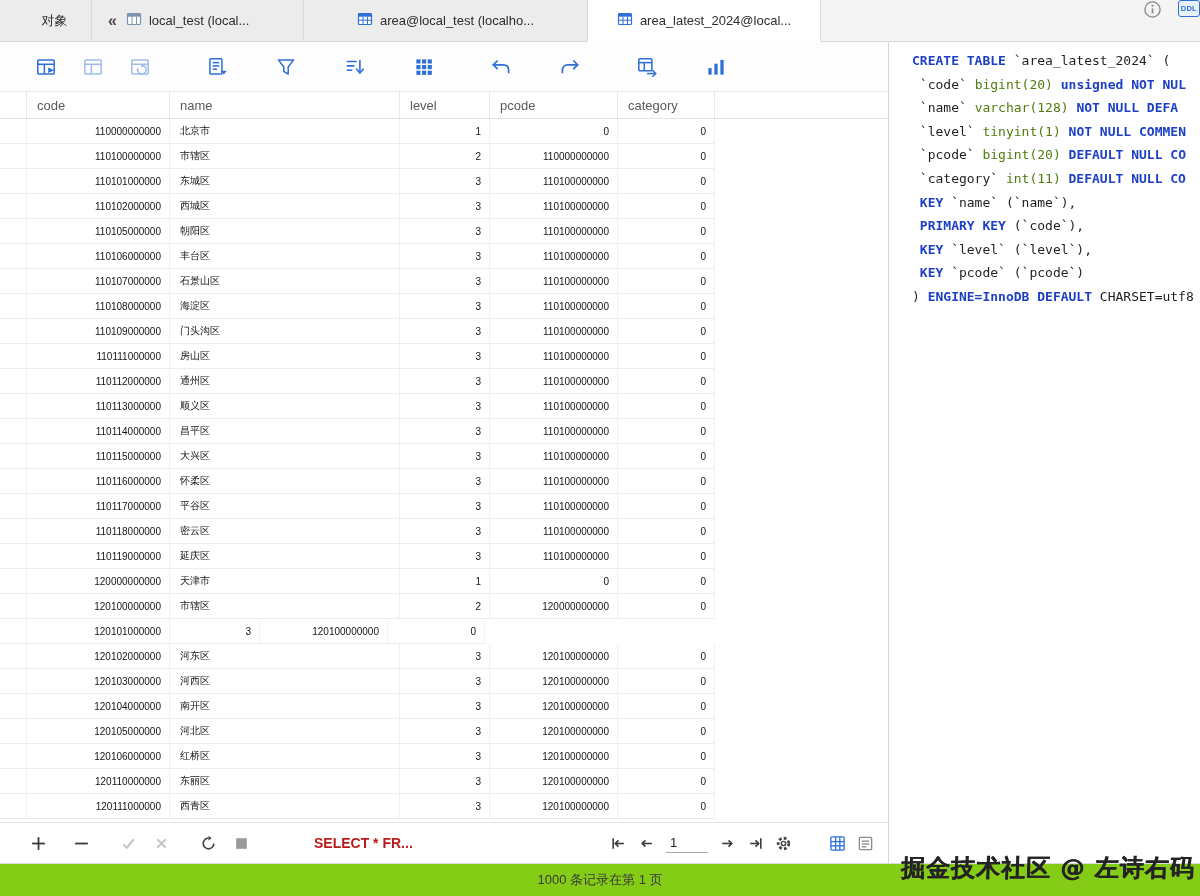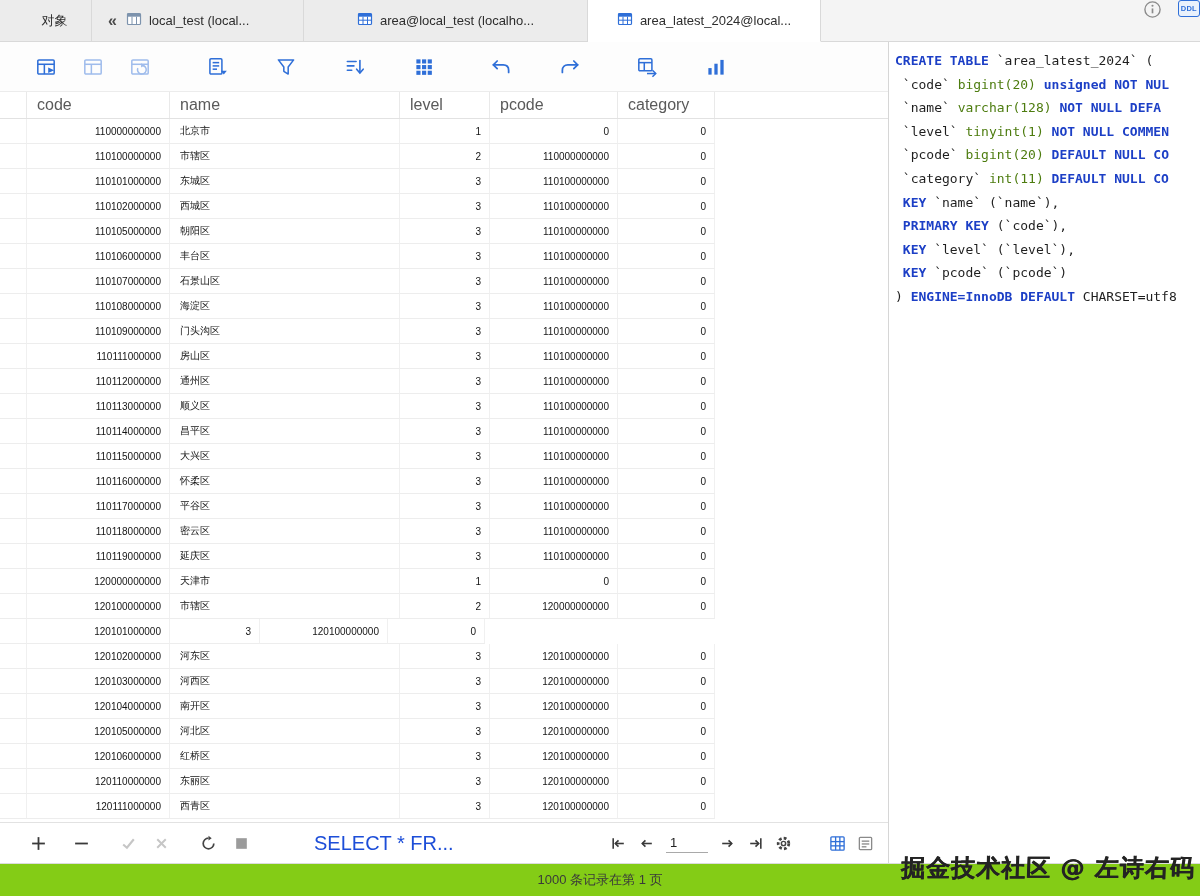--- a/index.html
+++ b/index.html
@@ -30,48 +30,48 @@
   
   .toolbar { height:50px; flex:0 0 50px; background:#fdfdfd; display:flex; align-items:center;
     padding-left:34px; border-bottom:1px solid #ececec; }
   .tico { width:24px; height:24px; margin-right:23px; display:inline-flex; }
   .sp1 { margin-left:30px; } .sp2 { margin-left:22px; }
   .dim { opacity:.45; }
 
   
   .grid { flex:1; display:flex; flex-direction:column; min-height:0; overflow:hidden; }
   .grid-header { height:27px; flex:0 0 27px; display:flex; border-bottom:1px solid #e2e2e2;
-    font-size:16px; color:#5a5a5a; background:#fff; }
+    font-size:13px; color:#5a5a5a; background:#fff; }
   .hcell { display:flex; align-items:center; padding-left:10px;
     border-right:1px solid #e9e9e9; }
   .grid-body { flex:1; overflow:hidden; }
   .row { display:flex; height:25px; font-size:10px; color:#141414; }
   .cell { display:flex; align-items:center; border-right:1px solid #f0f0f0;
     border-bottom:1px solid #ededed; white-space:pre; overflow:hidden; }
   .gutter { width:27px; }
   .c0 { width:143px; } .c1 { width:230px; } .c2 { width:90px; } .c3 { width:128px; } .c4 { width:97px; }
   .fill { flex:1; border-right:none; border-bottom:none; }
   .hcell.fill { border-bottom:none; }
   .ar { justify-content:flex-end; padding-right:8px; }
   .al { padding-left:10px; }
 
   
   .footer { height:41px; flex:0 0 41px; border-top:1px solid #e2e2e2; background:#fff;
     display:flex; align-items:center; padding:0 14px 0 30px; }
   .fico { width:17px; height:17px; display:inline-flex; }
-  .query { font-size:20px; color:#1d4ed8; margin-left:64px; white-space:nowrap; }
+  .query { font-size:14px; color:#b91c1c; margin-left:64px; white-space:nowrap;font-weight:bold; }
   .nav { margin-left:auto; display:flex; align-items:center; gap:11px; }
   .page-input { width:42px; height:20px; border:none; border-bottom:1px solid #a9a9a9;
     background:transparent; font-size:13px; color:#222; padding:0 4px;
     font-family:"Liberation Sans", sans-serif; } .g24 { margin-left:26px; } .g16 { margin-left:16px; }
   .g30 { margin-left:30px; }
 
   
   .ddl-panel { width:312px; flex:0 0 312px; border-left:1px solid #d6d6d6; background:#fff;
-    padding:7px 0 0 6px; overflow:hidden; }
+    padding:7px 0 0 23px; overflow:hidden; }
   .ddl-line { font-family:"DejaVu Sans Mono", monospace; font-size:13px; line-height:23.6px;
     white-space:pre; }
   .tok-p { color:#1f1f1f; }
   .tok-k { color:#1c3fc6; font-weight:bold; }
   .tok-t { color:#4d7c0f; }
 
   
   .status-bar { height:33px; flex:0 0 33px; background:#84cc16; border-top:1px solid #dcdcdc;
     display:flex; align-items:center; justify-content:center; font-size:13px; color:#3a3a3a; }
 

